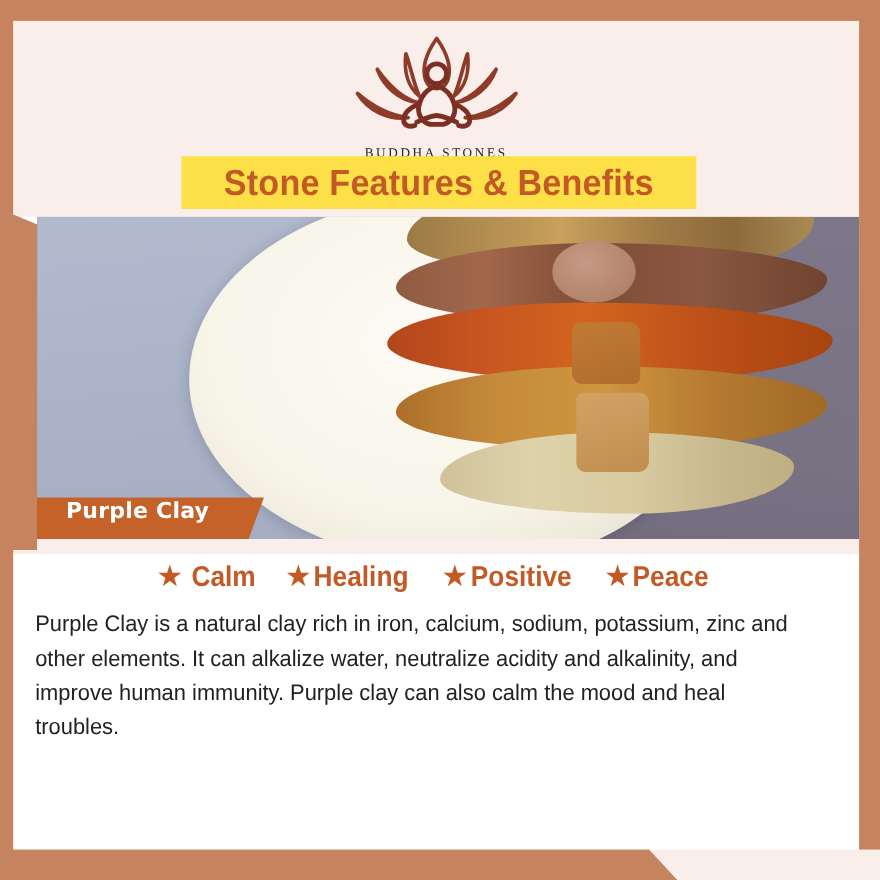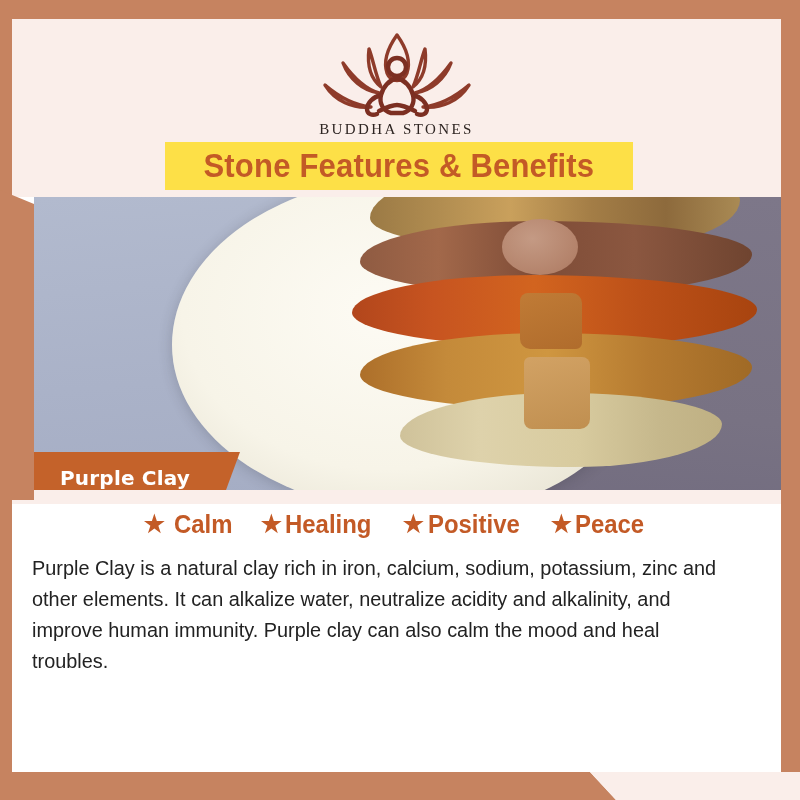--- a/index.html
+++ b/index.html
@@ -81,23 +81,23 @@
 
   .logo-wrap {
     position: absolute;
     left: 0;
     top: 6px;
     width: 769px;
     text-align: center;
   }
   .logo-mark { display: block; margin: 0 auto; }
   .logo-text {
-    margin-top: 0;
+    margin-top: 11px;
     font-family: "Liberation Serif", serif;
-    font-size: 15px;
+    font-size: 12px;
     letter-spacing: 2.4px;
     color: #2e2522;
     text-align: center;
   }
 
   
   .title-banner {
     position: absolute;
     left: 153px;
     top: 123px;
@@ -213,21 +213,21 @@
   
   .clay-label {
     position: absolute;
     left: 12px;
     top: 452px;
     width: 228px;
     height: 38px;
     background: #c4622a;
     clip-path: polygon(0 0, 228px 0, 214px 38px, 0 38px);
     display: flex;
-    align-items: flex-end;
+    align-items: flex-start;
   }
   .clay-label-text {
     margin-left: 48px;
     font-family: "DejaVu Sans", sans-serif;
     font-size: 20px;
     font-weight: bold;
     color: #ffffff;
     letter-spacing: 0.2px;
   }
 

